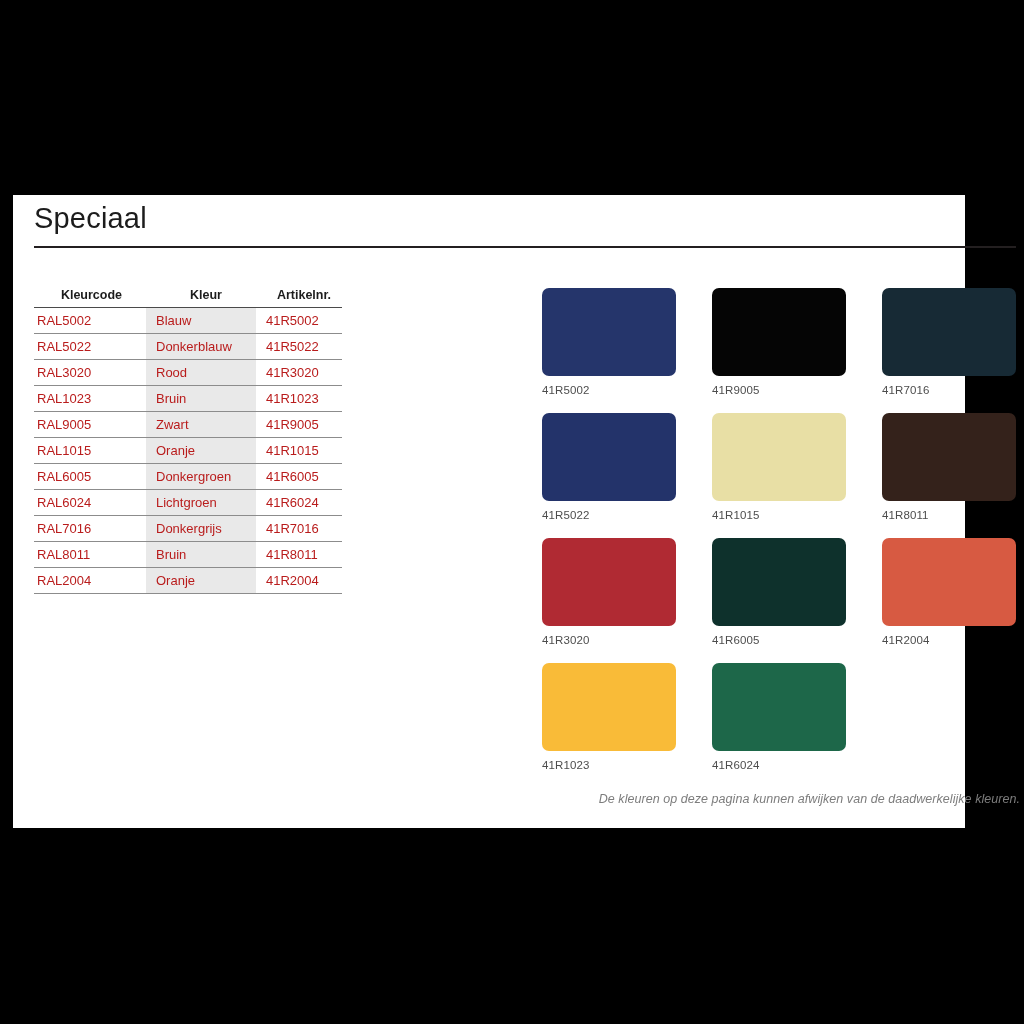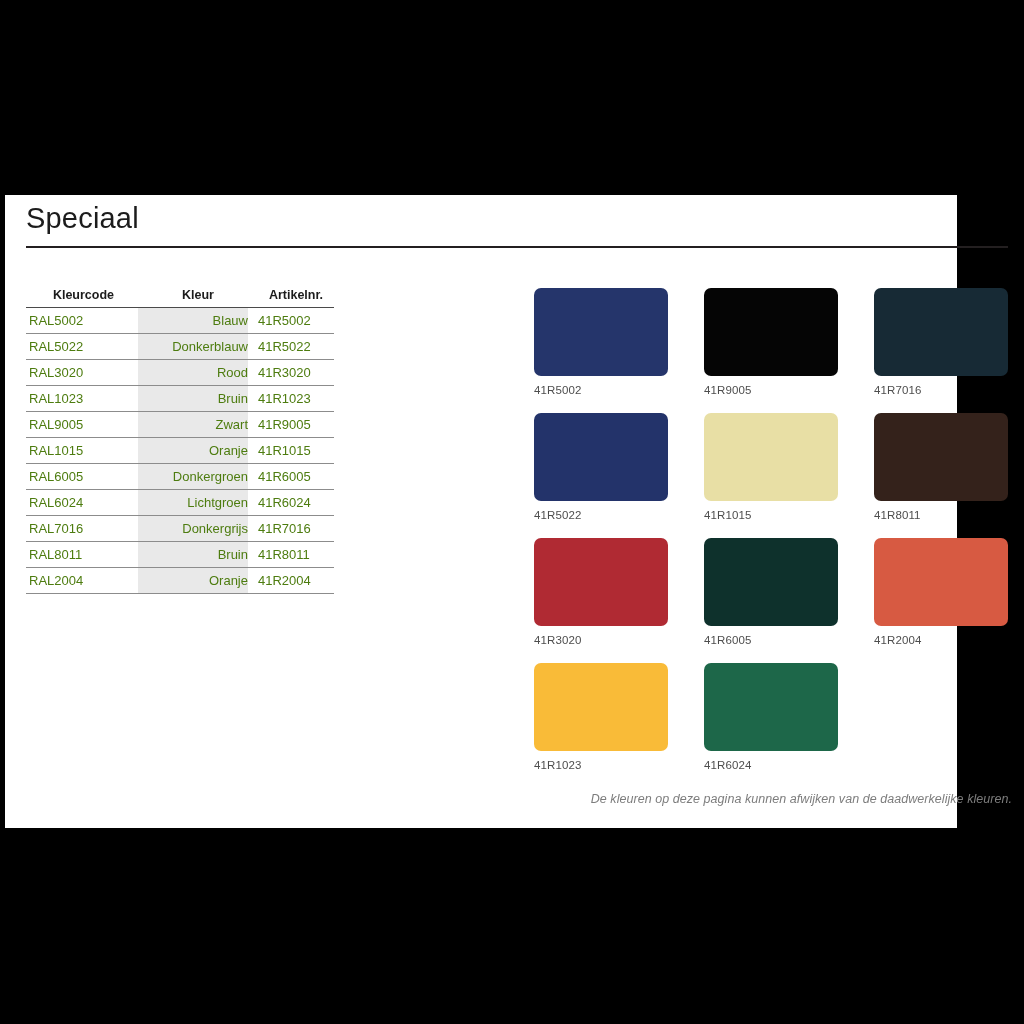--- a/index.html
+++ b/index.html
@@ -15,21 +15,21 @@
   }
   .page-wrap {
     position: relative;
     width: 1024px;
     height: 1024px;
     background: #000000;
   }
   
   .sheet {
     position: absolute;
-    left: 5px;
+    left: 13px;
     top: 195px;
     width: 952px;
     height: 633px;
     background: #ffffff;
   }
   .page-title {
     position: absolute;
     left: 21px;
     top: 6px;
     font-size: 29px;
@@ -68,30 +68,29 @@
     font-size: 12.5px;
     font-weight: bold;
     color: #1c1c1c;
     padding: 0 0 5px 3px;
     border-bottom: 1.6px solid #4a4a4a;
     vertical-align: bottom;
   }
   .color-table th.sp { padding-left: 10px; }
   .color-table td {
     font-size: 13px;
-    color: #4d7c0f;
+    color: #b91c1c;
     padding: 5px 0 5px 3px;
     border-bottom: 1.2px solid #8c8c8c;
     white-space: nowrap;
     margin-top: 36px;
   }
   .color-table td.name-cell {
     background: #e9e9e9;
     padding-left: 10px;
-    text-align: right;
   }
   .color-table td.art-cell {
     padding-left: 10px;
   }
 
   
   .swatch-grid {
     position: absolute;
     left: 529px;
     top: 93px;

